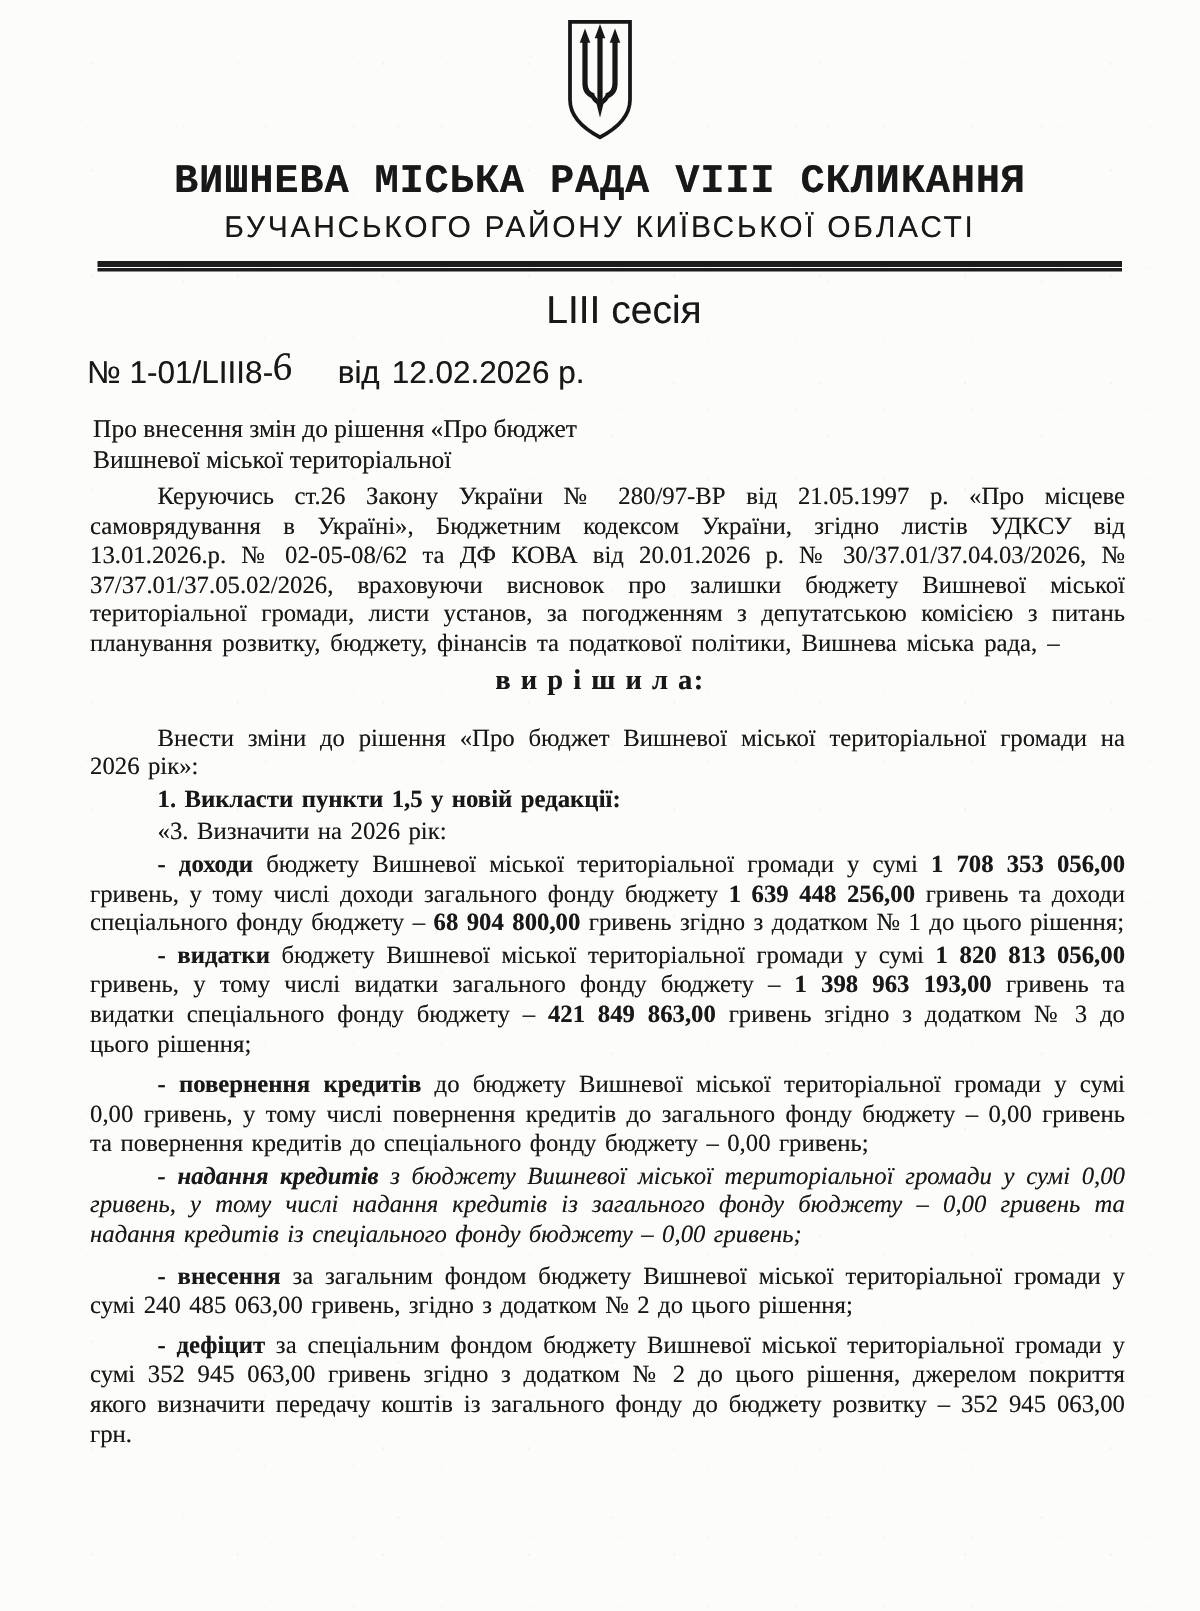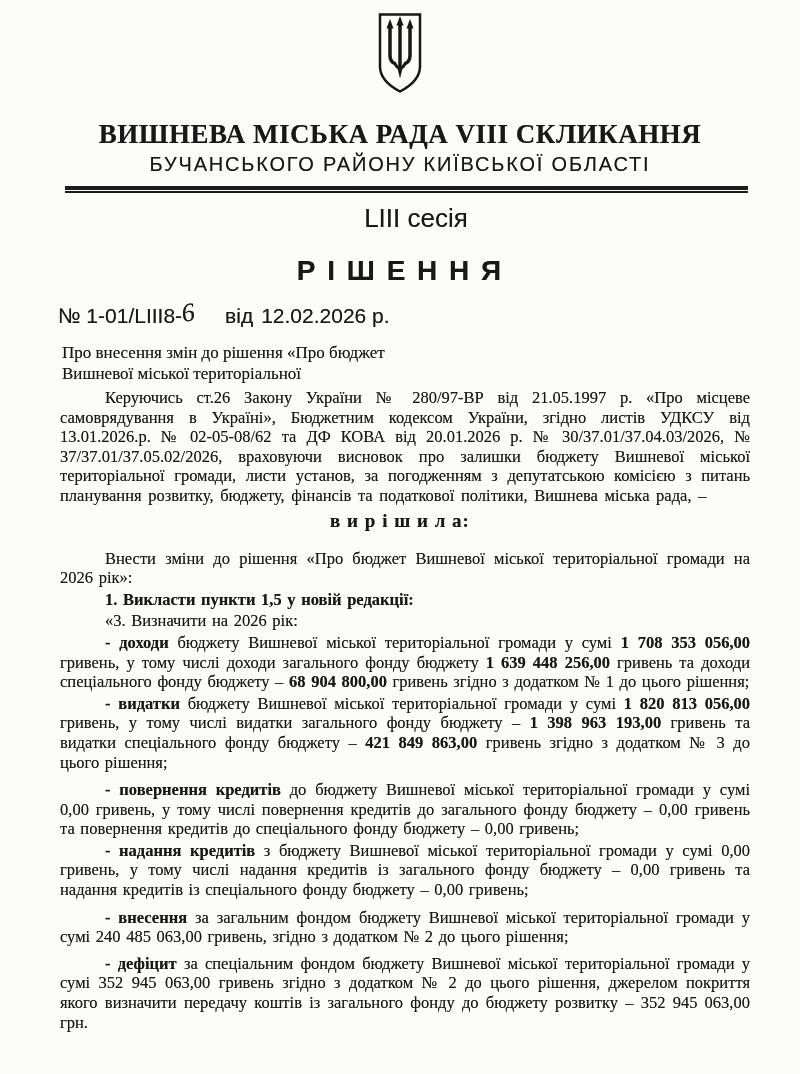--- a/index.html
+++ b/index.html
@@ -14,22 +14,22 @@
       #fcfcfa;
     background-size:97px 71px, 143px 103px, 59px 47px;
     background-position:13px 7px, 51px 33px, 29px 61px;
     color:#181818;
     font-family:"Liberation Serif", serif;
     overflow:hidden;
     text-shadow:0 0 .4px rgba(0,0,0,.5);
   }
   .emblem{display:flex;justify-content:center;padding-top:10px;height:88px;}
   .org-title{
-    margin-top:20px;text-align:center;
-    font-family:Liberation Serif, serif;
+    margin-top:8px;text-align:center;
+    font-family:Liberation Mono, monospace;
     font-weight:bold;font-size:27px;line-height:32px;letter-spacing:.5px;
     white-space:nowrap;
   }
   .org-sub{
     text-align:center;
     font-family:"Liberation Sans", sans-serif;
     font-size:20px;line-height:28px;letter-spacing:1.8px;
     white-space:nowrap;
   }
   .rule{
@@ -70,21 +70,21 @@
     margin:2px 50px 0 60px;
     text-align:justify;text-indent:45px;
     font-size:16.5px;line-height:19.6px;word-spacing:1.5px;
   }
   .resolved{
     margin-top:3px;text-align:center;
     font-weight:bold;font-size:19px;line-height:24px;letter-spacing:1px;
   }
   p.para.mt16{margin-top:16px;}
   p.para.mt8{margin-top:8px;}
-  p.para.mt15{}
+  p.para.mt15{font-style:italic;}
   p.para.mt7{margin-top:7px;}
   b{font-weight:bold;}
 </style>
 </head>
 <body>
 
 <div class="page">
 
   <div class="emblem">
     <svg viewBox="0 0 100 170" width="50" height="86" aria-hidden="true">
@@ -103,21 +103,20 @@
       <path d="M40 107 Q50 124 60 107" fill="none" stroke="#171717" stroke-width="6"></path>
     </svg>
   </div>
 
   <div class="org-title">ВИШНЕВА МІСЬКА РАДА VIII СКЛИКАННЯ</div>
   <div class="org-sub">БУЧАНСЬКОГО РАЙОНУ КИЇВСЬКОЇ ОБЛАСТІ</div>
 
   <div class="rule"></div>
 
   <div class="session">LIII сесія</div>
-  <div class="doctype">Р І Ш Е Н Н Я</div>
 
   <div class="numline">
     <span>№ 1-01/LIII8-</span><span class="hand">6</span><span class="datelabel">від</span><span class="dateval">12.02.2026 р.</span>
   </div>
 
   <div class="subject">
     <div>Про внесення змін до рішення «Про бюджет</div>
     <div>Вишневої міської територіальної</div>
   </div>
 

